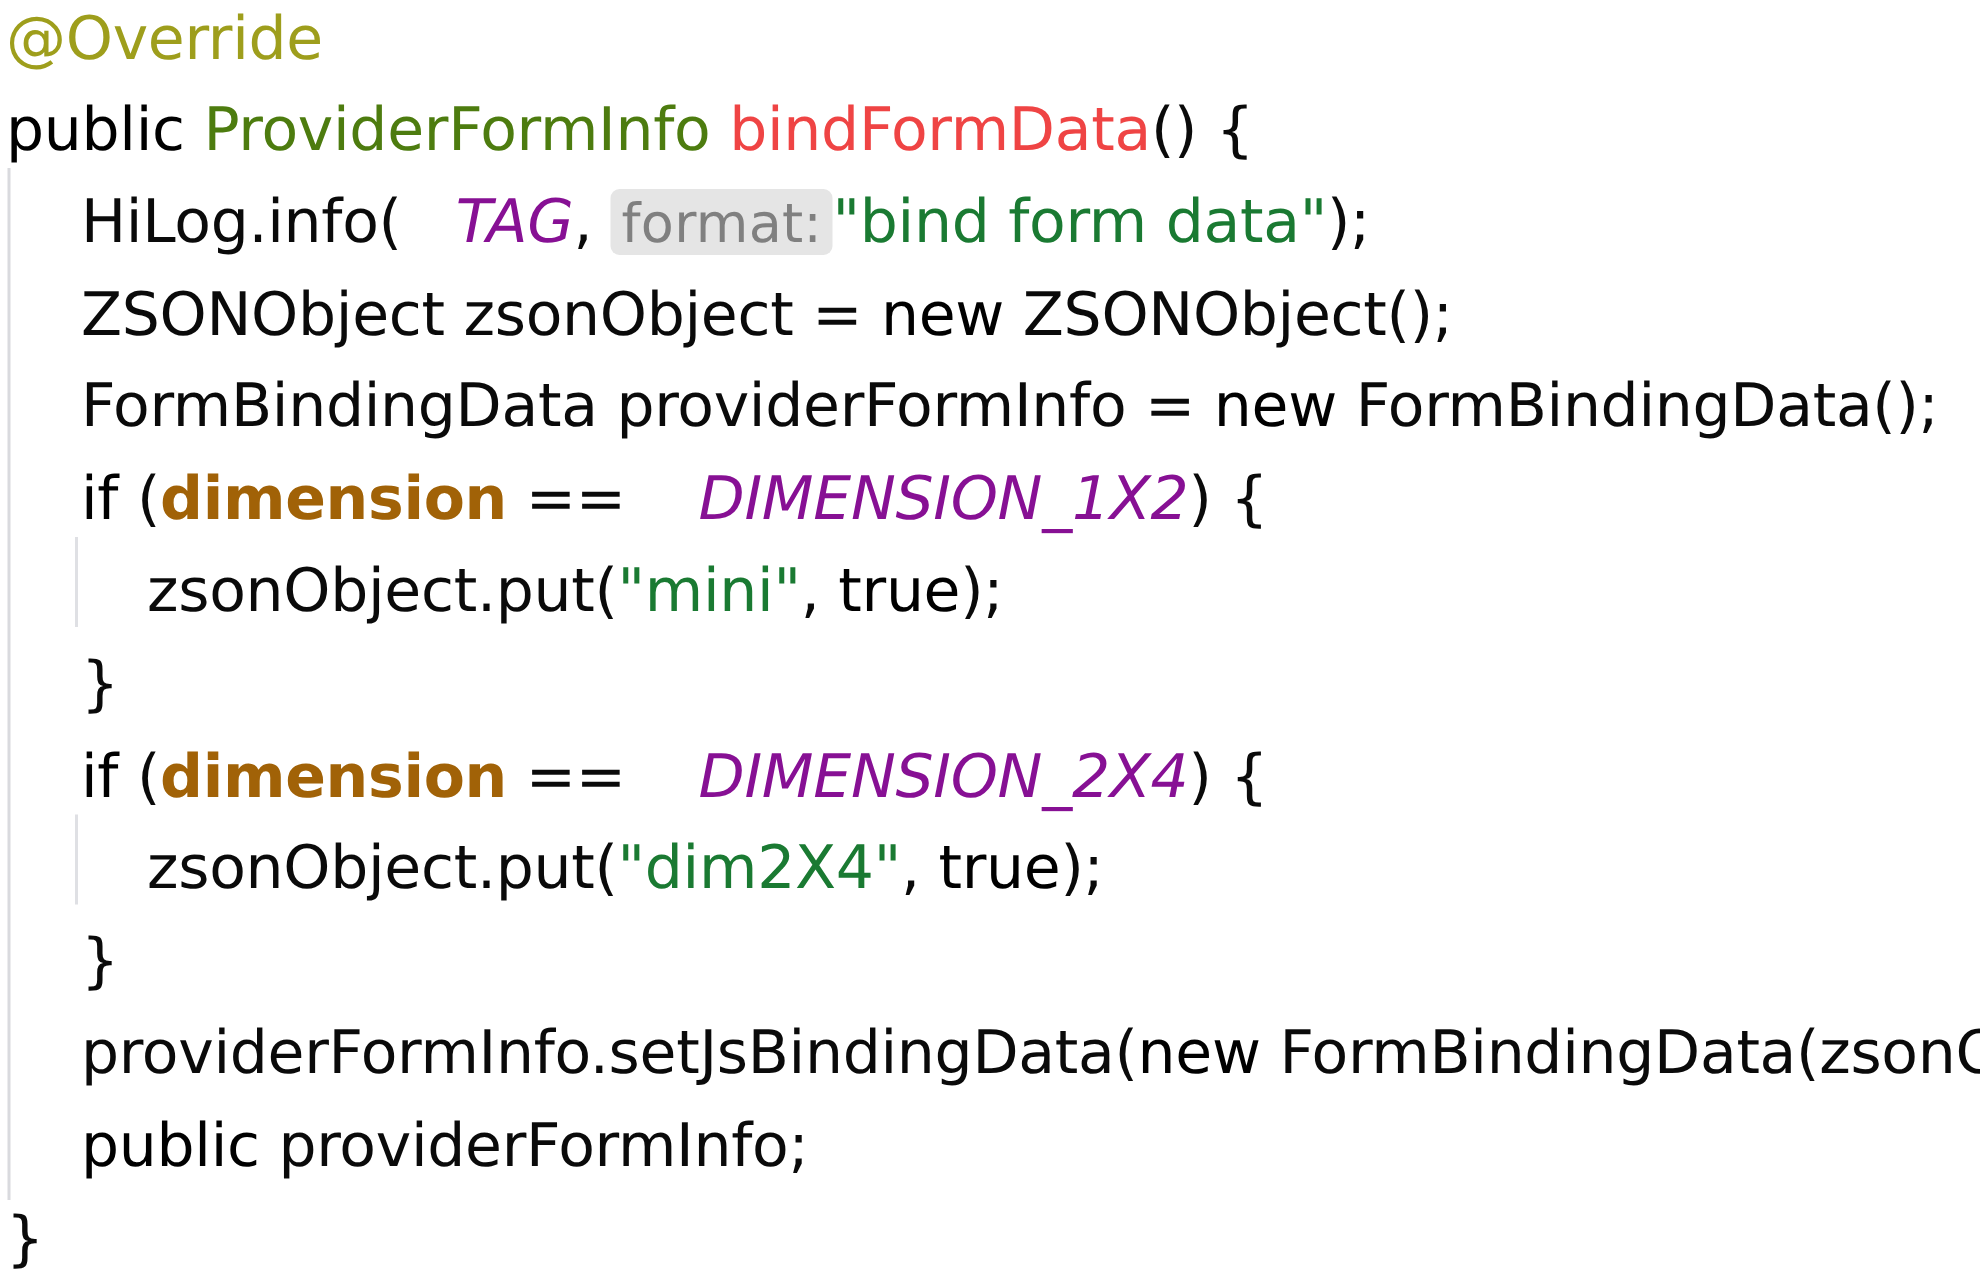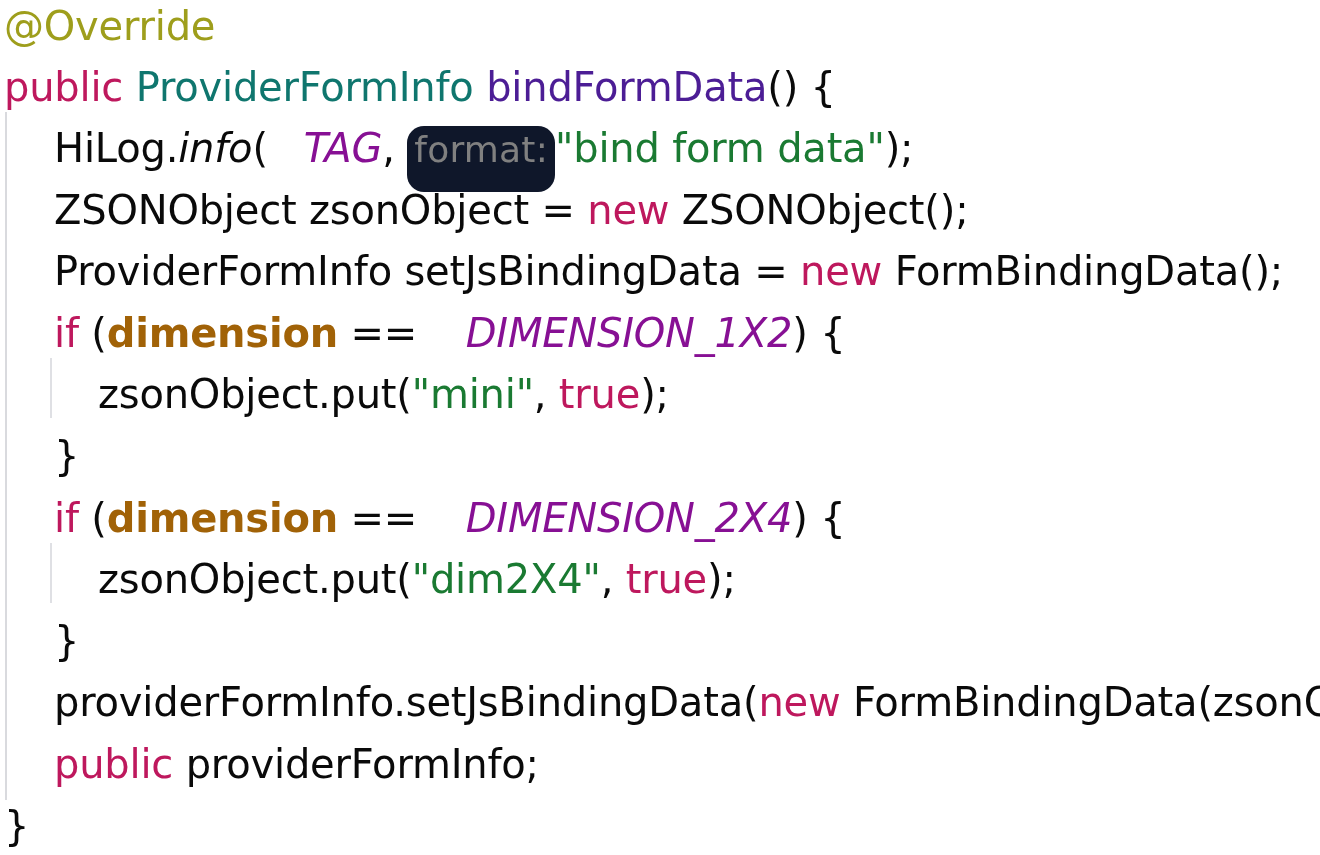--- a/index.html
+++ b/index.html
@@ -76,35 +76,35 @@
   .ln12 { top: 734px; }
   .ln13 { top: 796px; }
 
   
   .ind0 { padding-left: 4px;  }
   .ind1 { padding-left: 54px; }
   .ind2 { padding-left: 98px; }
 
   
   .tok-annotation { color: #9e9e1c; }
-  .tok-keyword    { color: #be185d; }
-  .tok-type       { color: #0f766e; }
-  .tok-method     { color: #4c1d95; }
+  .tok-keyword    { color: #000000; }
+  .tok-type       { color: #4d7c0f; }
+  .tok-method     { color: #ef4444; }
   .tok-plain      { color: #0a0a0a; }
   .tok-string     { color: #1a7a32; }
   .tok-field      { color: #a16207; font-weight: bold; }
   .tok-static     { color: #871094; font-style: italic; margin-left: 36px; }
-  .tok-italic     { font-style: italic; }
+  .tok-italic     { }
 
   
   .inlay-hint {
     color: #808080;
-    background: #0f172a;
-    border-radius: 17px;
-    padding: 3px 7px 22px 7px;
+    background: #e5e5e5;
+    border-radius: 6px;
+    padding: 3px 7px 0 7px;
     font-size: 36px;
     letter-spacing: 0.2px;
   }
 </style>
 </head>
 <body>
 
 <div id="code-editor">
 
   <div class="indent-guide method-body"></div>
@@ -112,21 +112,21 @@
   <div class="indent-guide if-body-2"></div>
 
   <div class="code-line ln0 ind0"><span class="tok-annotation">@Override</span></div>
 
   <div class="code-line ln1 ind0"><span class="tok-keyword">public</span><span class="tok-type"> ProviderFormInfo </span><span class="tok-method">bindFormData</span><span class="tok-plain">() {</span></div>
 
   <div class="code-line ln2 ind1"><span class="tok-plain">HiLog.</span><span class="tok-plain tok-italic">info</span><span class="tok-plain">(</span><span class="tok-static">TAG</span><span class="tok-plain">, </span><span class="inlay-hint">format:</span><span class="tok-string">"bind form data"</span><span class="tok-plain">);</span></div>
 
   <div class="code-line ln3 ind1"><span class="tok-plain">ZSONObject zsonObject = </span><span class="tok-keyword">new</span><span class="tok-plain"> ZSONObject();</span></div>
 
-  <div class="code-line ln4 ind1"><span class="tok-plain">ProviderFormInfo setJsBindingData = </span><span class="tok-keyword">new</span><span class="tok-plain"> FormBindingData();</span></div>
+  <div class="code-line ln4 ind1"><span class="tok-plain">FormBindingData providerFormInfo = </span><span class="tok-keyword">new</span><span class="tok-plain"> FormBindingData();</span></div>
 
   <div class="code-line ln5 ind1"><span class="tok-keyword">if</span><span class="tok-plain"> (</span><span class="tok-field">dimension</span><span class="tok-plain"> == </span><span class="tok-static">DIMENSION_1X2</span><span class="tok-plain">) {</span></div>
 
   <div class="code-line ln6 ind2"><span class="tok-plain">zsonObject.put(</span><span class="tok-string">"mini"</span><span class="tok-plain">, </span><span class="tok-keyword">true</span><span class="tok-plain">);</span></div>
 
   <div class="code-line ln7 ind1"><span class="tok-plain">}</span></div>
 
   <div class="code-line ln8 ind1"><span class="tok-keyword">if</span><span class="tok-plain"> (</span><span class="tok-field">dimension</span><span class="tok-plain"> == </span><span class="tok-static">DIMENSION_2X4</span><span class="tok-plain">) {</span></div>
 
   <div class="code-line ln9 ind2"><span class="tok-plain">zsonObject.put(</span><span class="tok-string">"dim2X4"</span><span class="tok-plain">, </span><span class="tok-keyword">true</span><span class="tok-plain">);</span></div>

